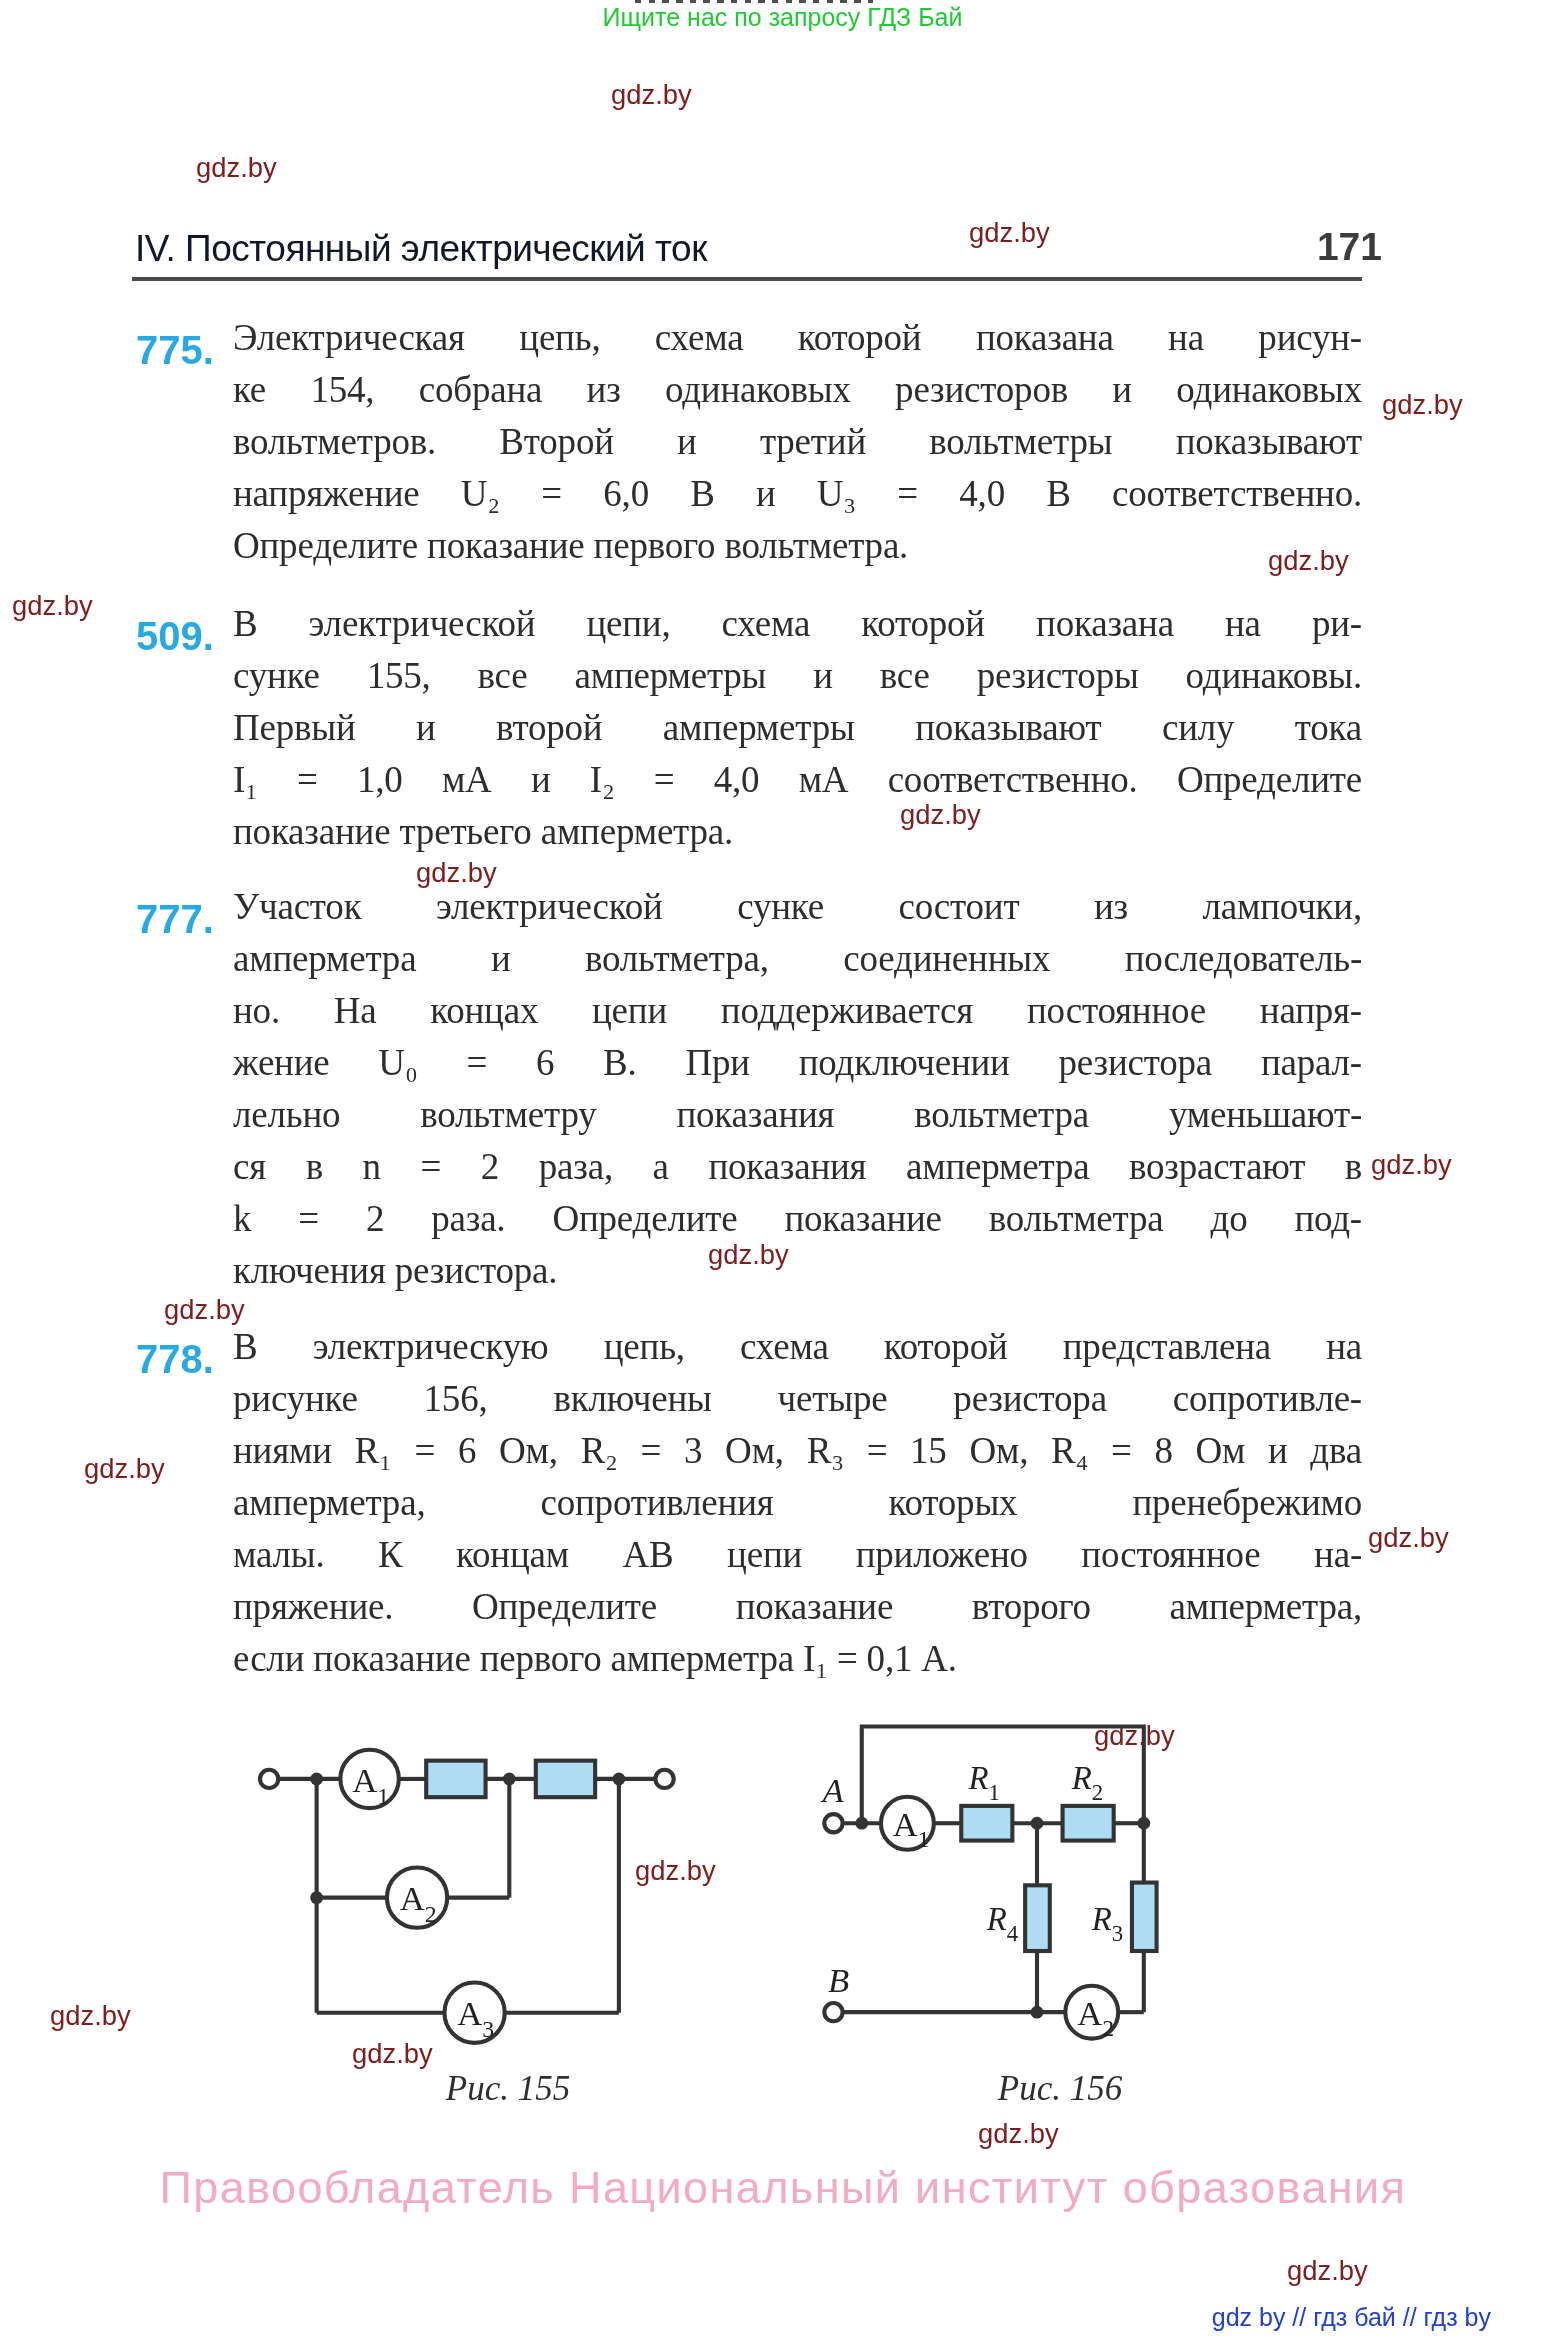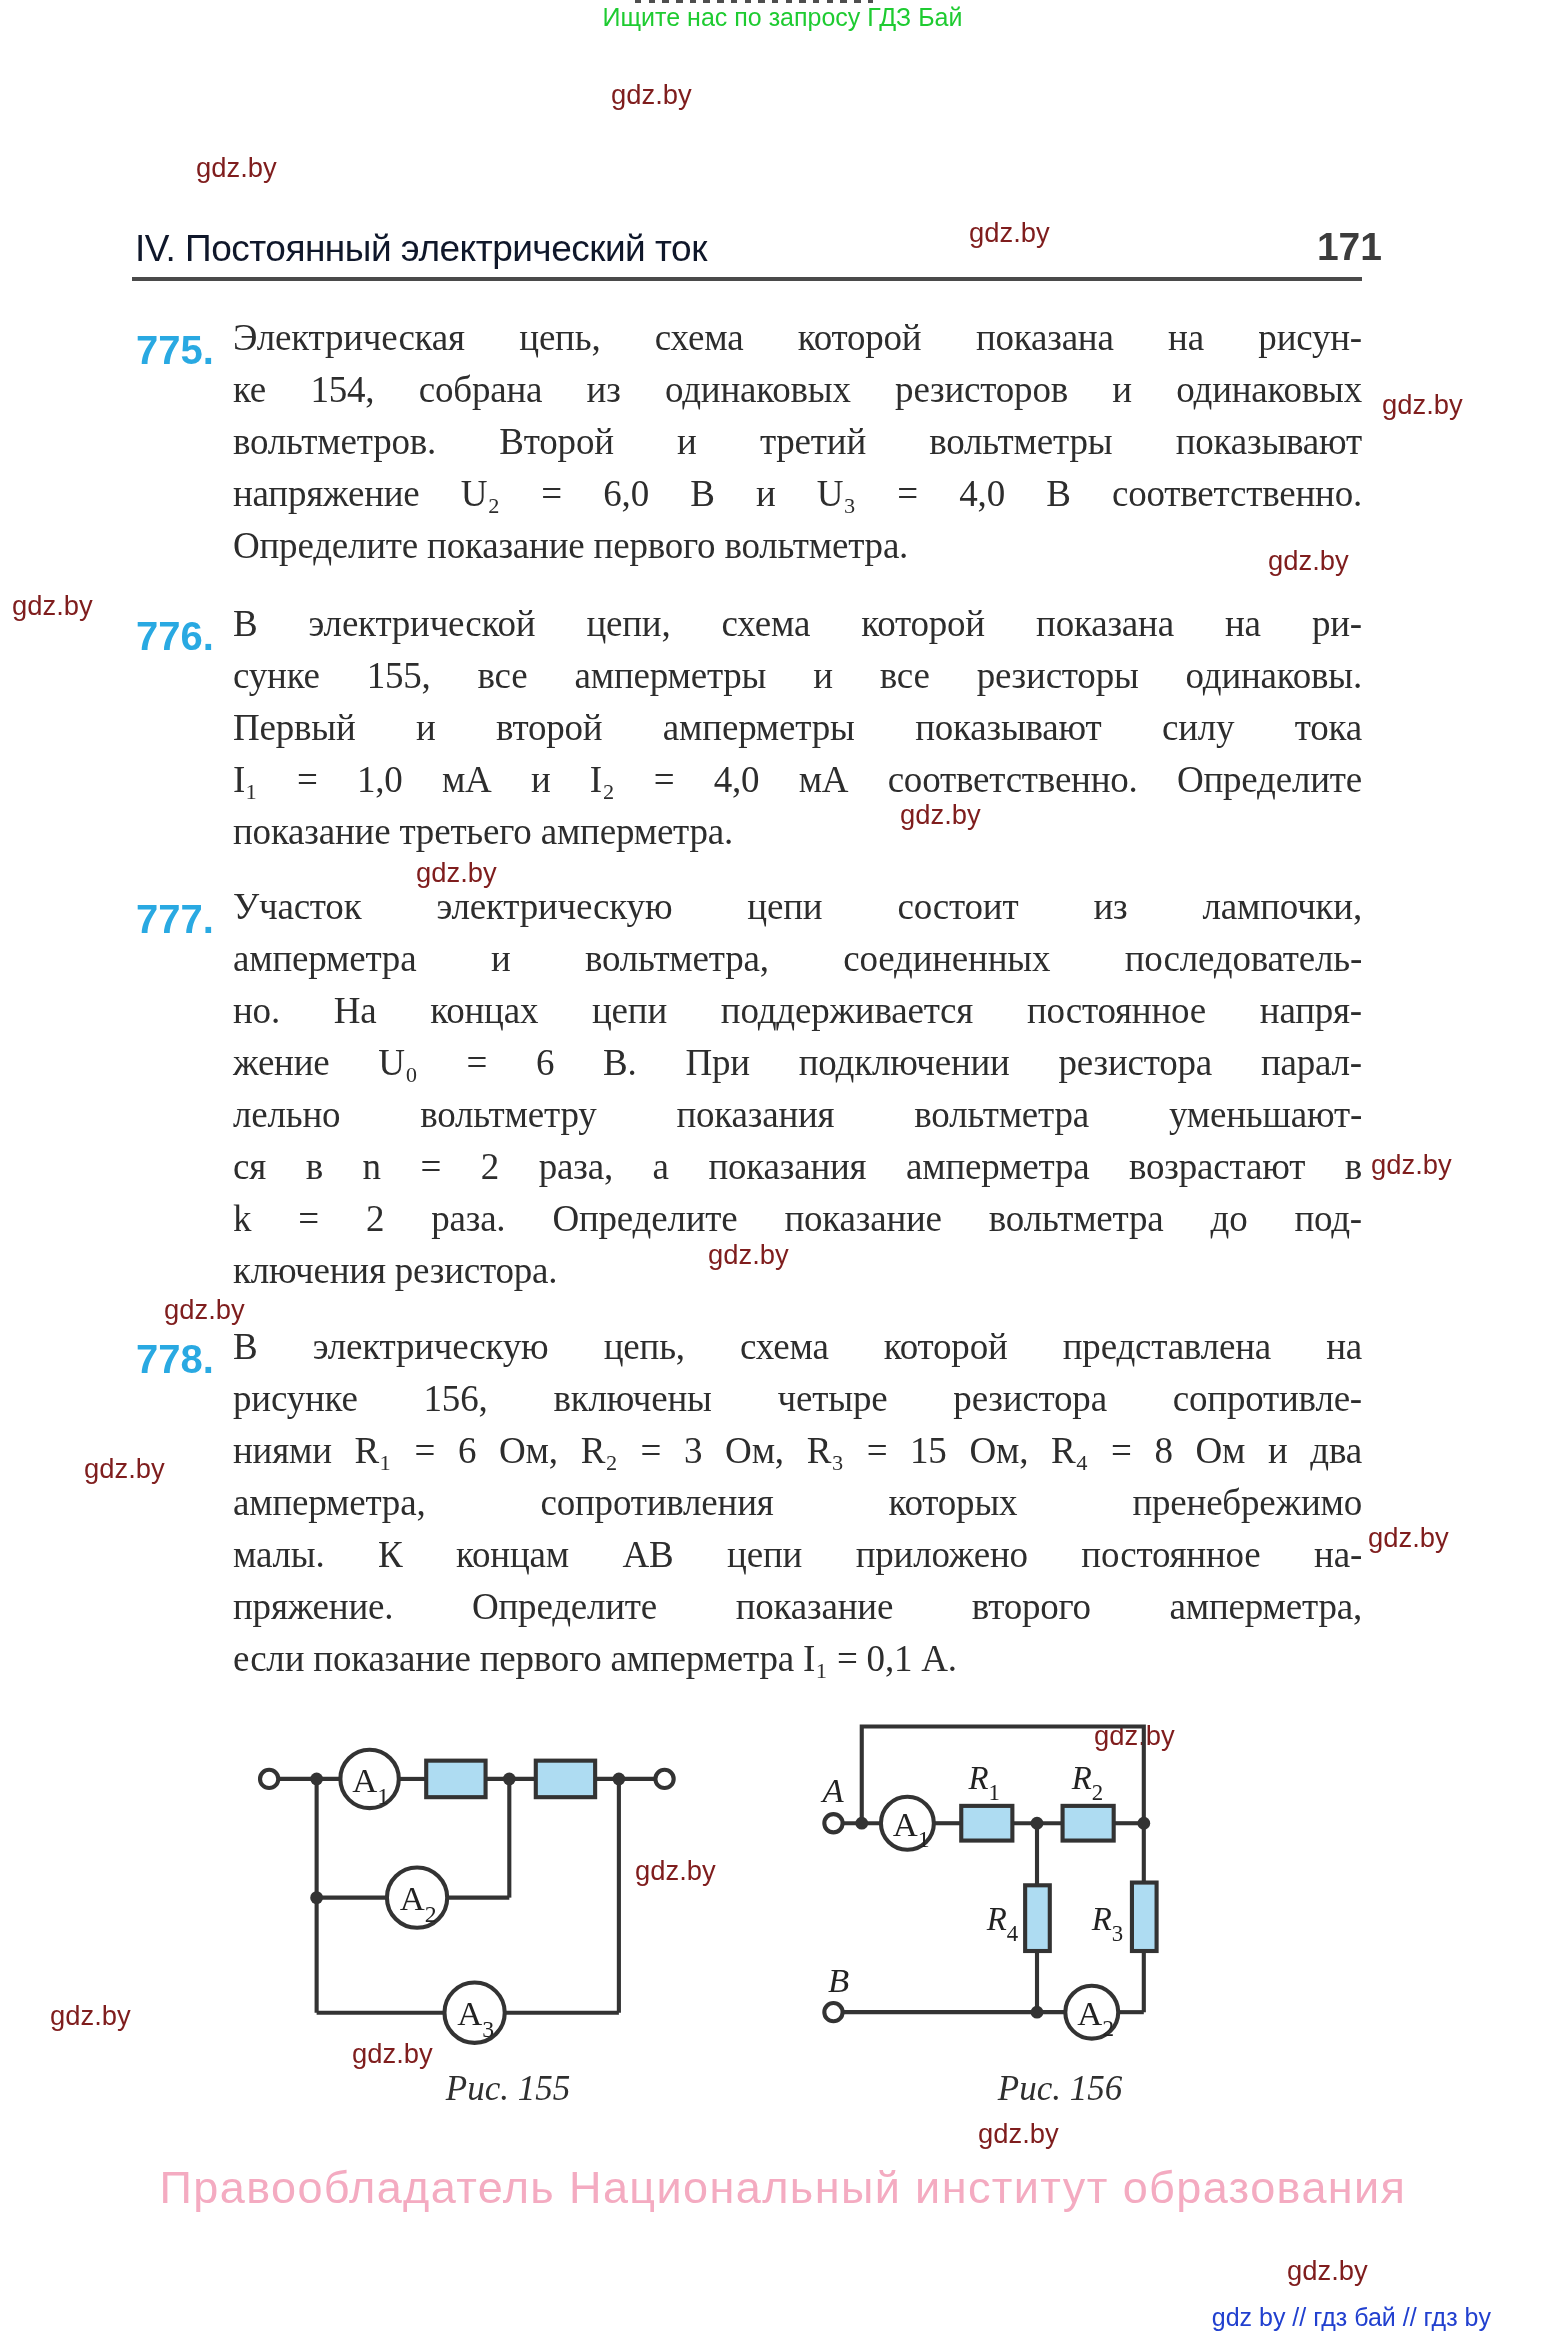--- a/index.html
+++ b/index.html
@@ -82,34 +82,34 @@
     <div class="plines">
       <div class="ln j">Электрическая цепь, схема которой показана на рисун-</div>
       <div class="ln j">ке 154, собрана из одинаковых резисторов и одинаковых</div>
       <div class="ln j">вольтметров. Второй и третий вольтметры показывают</div>
       <div class="ln j">напряжение U₂ = 6,0 В и U₃ = 4,0 В соответственно.</div>
       <div class="ln">Определите показание первого вольтметра.</div>
     </div>
   </div>
 
   <div class="prob" style="top:598px">
-    <div class="pnum">776.</div>
+    <div class="pnum">509.</div>
     <div class="plines">
       <div class="ln j">В электрической цепи, схема которой показана на ри-</div>
       <div class="ln j">сунке 155, все амперметры и все резисторы одинаковы.</div>
       <div class="ln j">Первый и второй амперметры показывают силу тока</div>
       <div class="ln j">I₁ = 1,0 мА и I₂ = 4,0 мА соответственно. Определите</div>
       <div class="ln">показание третьего амперметра.</div>
     </div>
   </div>
 
   <div class="prob" style="top:881px">
     <div class="pnum">777.</div>
     <div class="plines">
-      <div class="ln j">Участок электрическую цепи состоит из лампочки,</div>
+      <div class="ln j">Участок электрической сунке состоит из лампочки,</div>
       <div class="ln j">амперметра и вольтметра, соединенных последователь-</div>
       <div class="ln j">но. На концах цепи поддерживается постоянное напря-</div>
       <div class="ln j">жение U₀ = 6 В. При подключении резистора парал-</div>
       <div class="ln j">лельно вольтметру показания вольтметра уменьшают-</div>
       <div class="ln j">ся в n = 2 раза, а показания амперметра возрастают в</div>
       <div class="ln j">k = 2 раза. Определите показание вольтметра до под-</div>
       <div class="ln">ключения резистора.</div>
     </div>
   </div>
 

